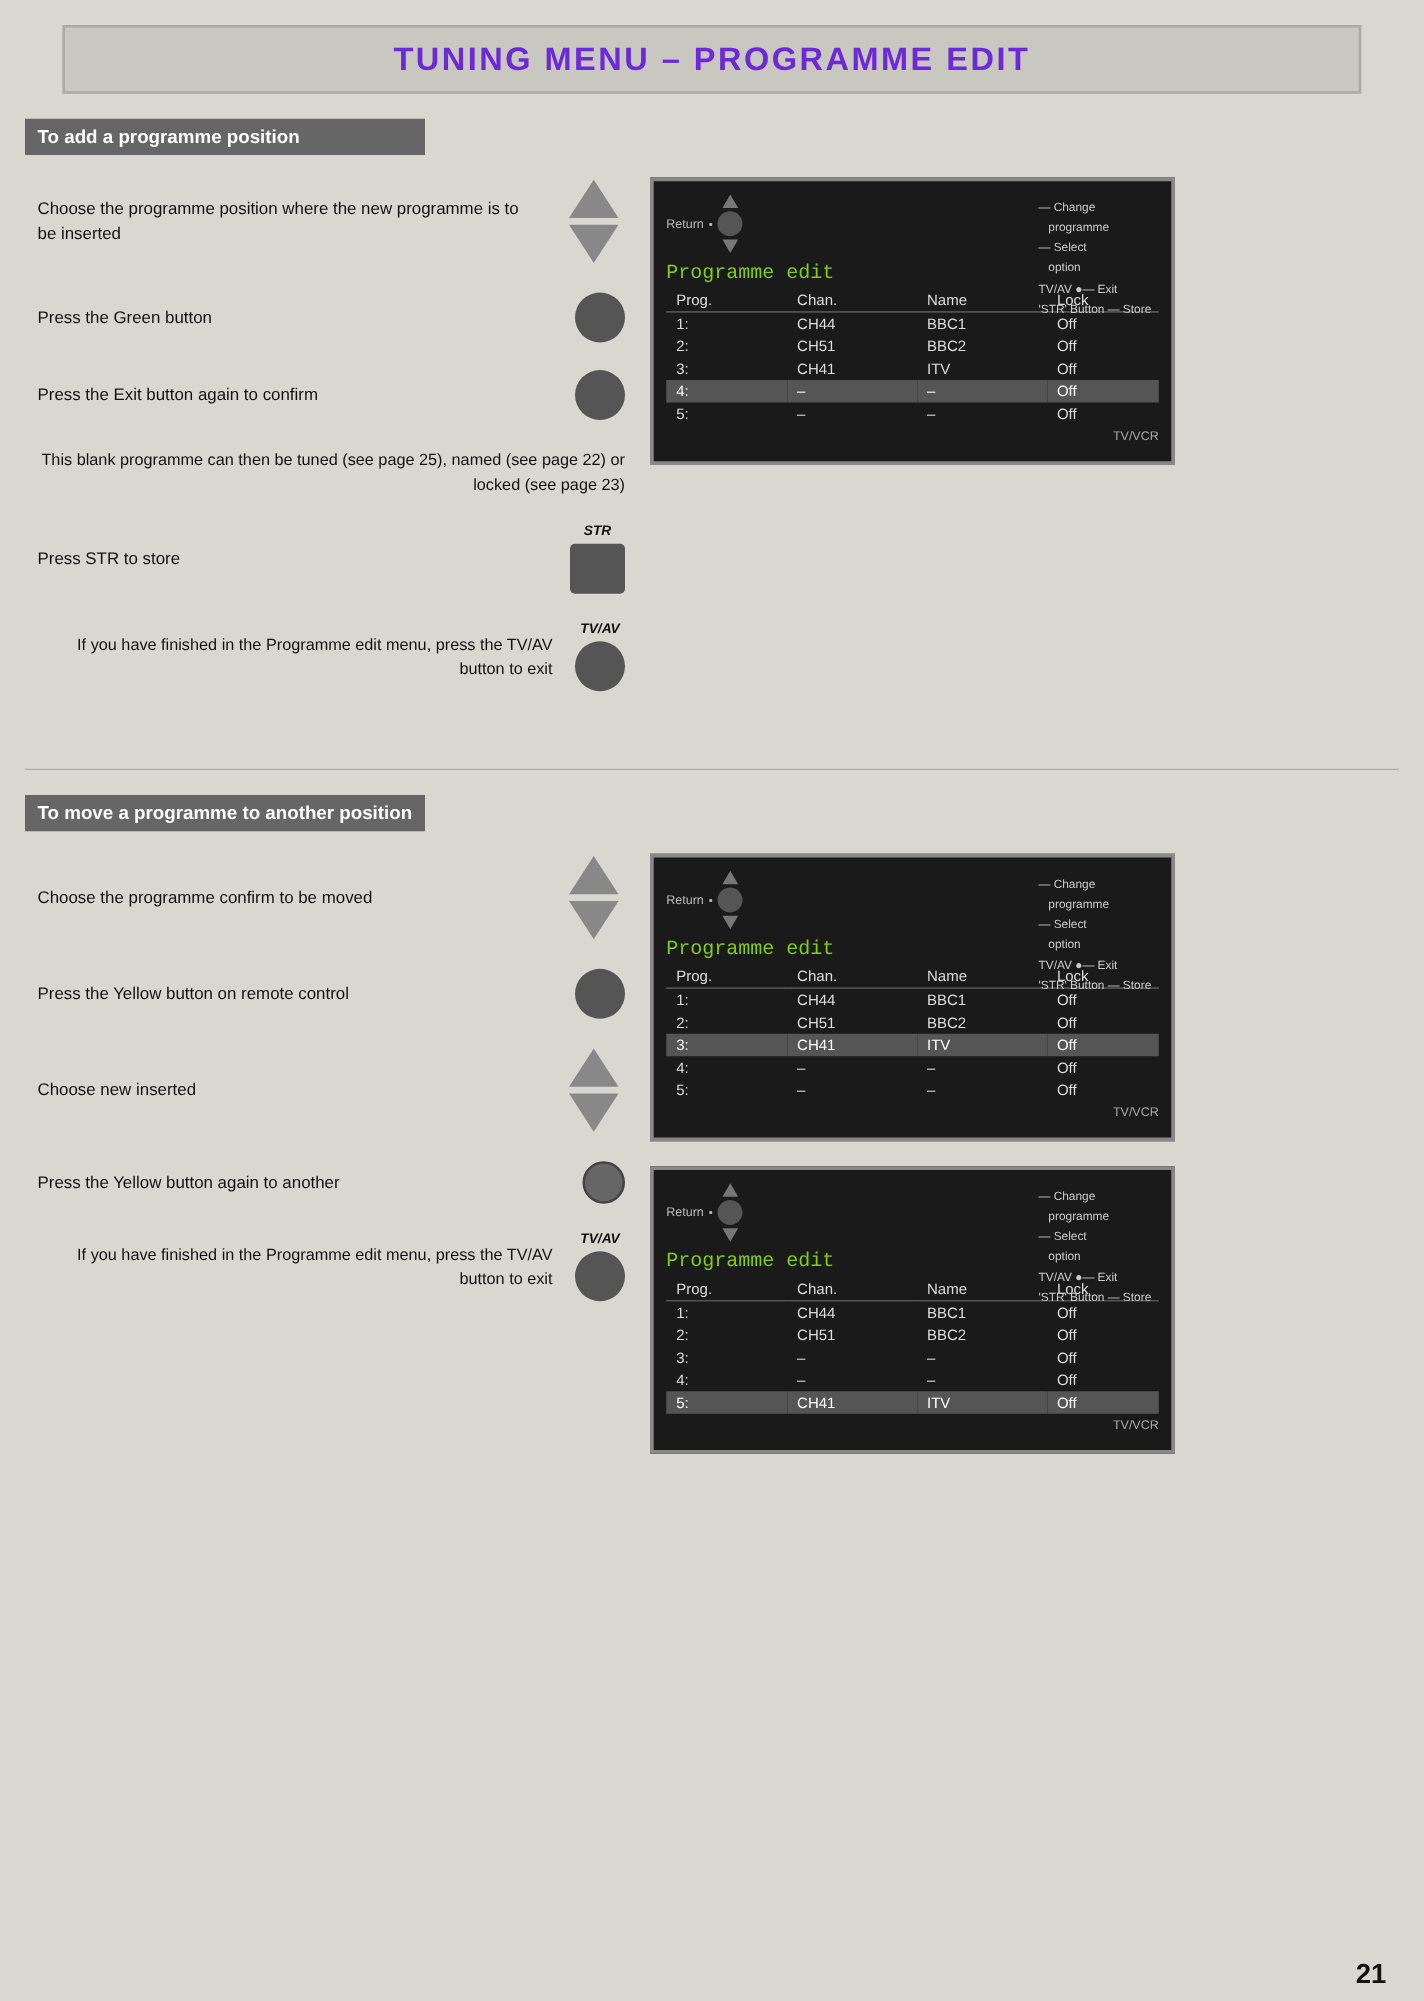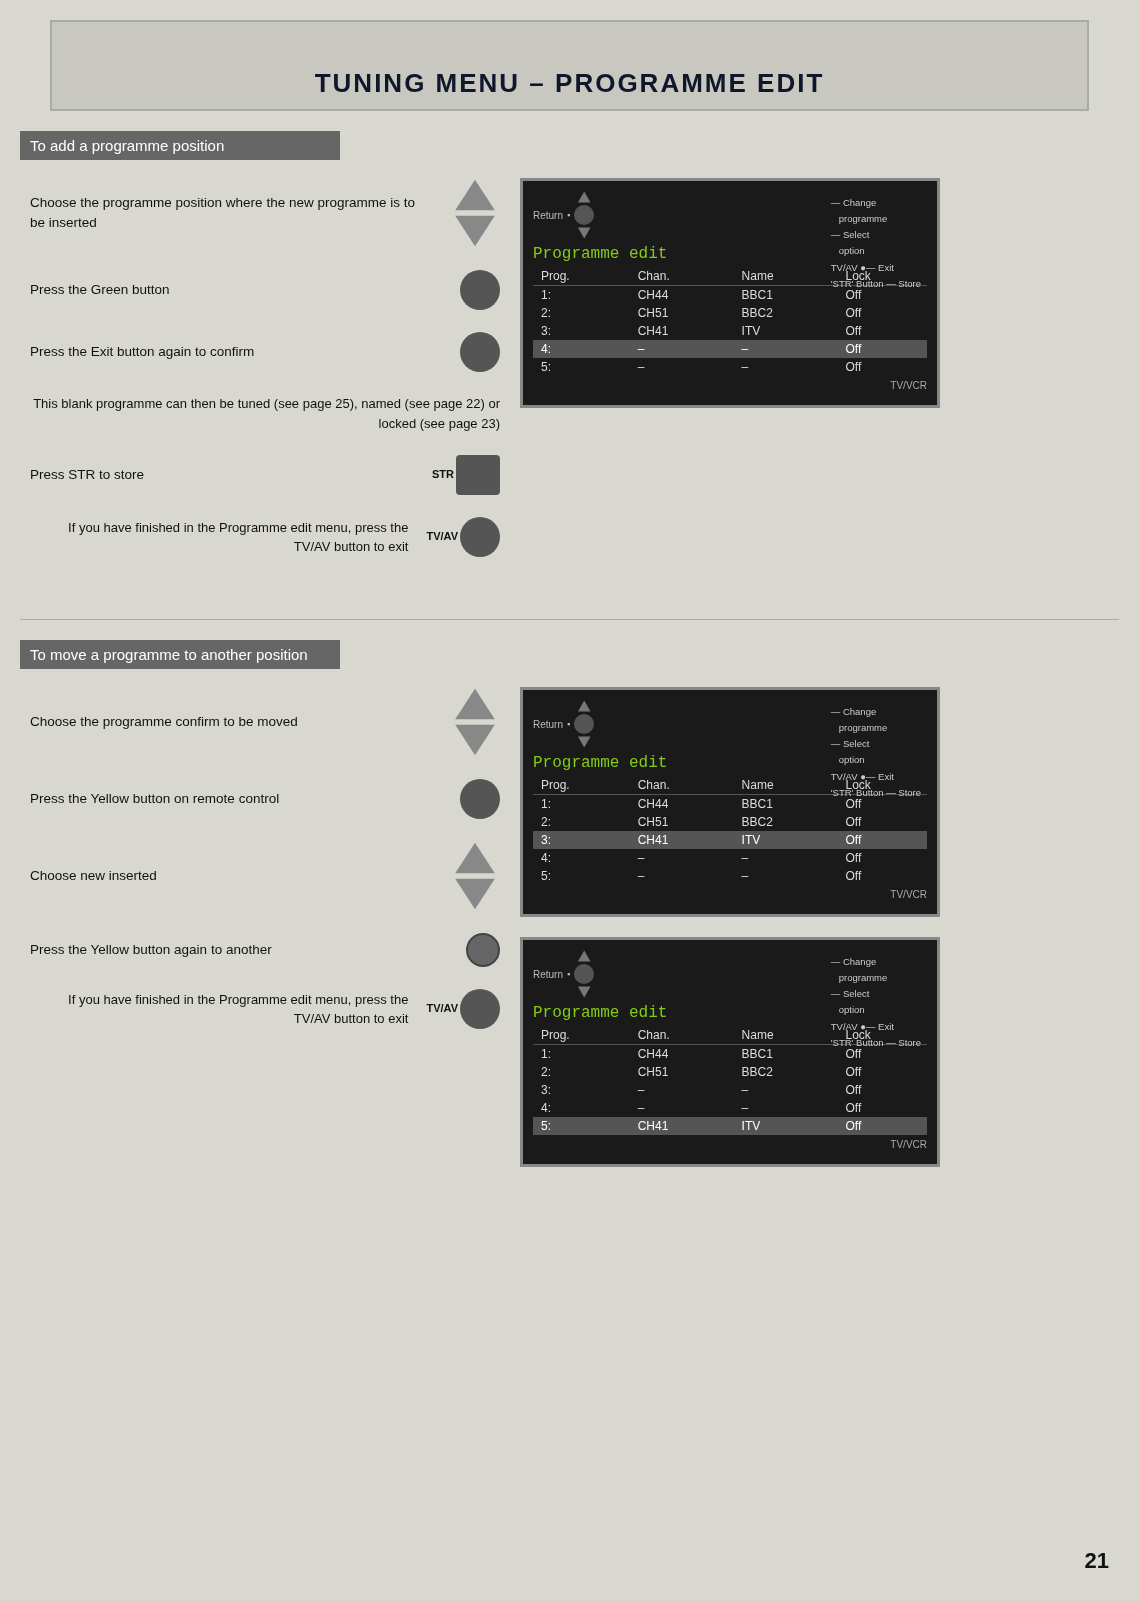--- a/index.html
+++ b/index.html
@@ -26,30 +26,29 @@
       border: 2px solid #aaa;
       background: #c8c8c0;
       text-align: center;
       padding: 10px 0;
       margin: 10px 30px 20px 30px;
     }
     .page-title-bar h1 {
       font-size: 26px;
       font-weight: bold;
       letter-spacing: 2px;
-      color: #0f172a;
-      margin-top: 36px;
+      color: #6d28d9;
     }
 
     
     .section-header {
       background: #666;
       color: #fff;
       font-size: 15px;
-      font-weight: normal;
+      font-weight: bold;
       padding: 6px 10px;
       margin-bottom: 18px;
       display: inline-block;
       min-width: 320px;
     }
 
     
     .content-section {
       display: flex;
       flex-direction: row;
@@ -140,23 +139,24 @@
     .btn-label {
       font-size: 11px;
       font-weight: bold;
       color: #111;
       text-align: center;
       margin-bottom: 2px;
     }
 
     .btn-with-label {
       display: flex;
-      flex-direction: row;
+      flex-direction: column;
       align-items: center;
       gap: 2px;
+      font-style: italic;
     }
 
     
     .tv-screen {
       background: #1a1a1a;
       border: 3px solid #888;
       width: 420px;
       min-height: 230px;
       padding: 10px 10px 8px 10px;
       color: #ddd;
@@ -207,21 +207,21 @@
     
     .page-divider {
       border: none;
       border-top: 1px solid #aaa;
       margin: 10px 0 20px 0;
     }
 
     
     .page-number {
       position: absolute;
-      bottom: 27px;
+      bottom: 9px;
       right: 30px;
       font-size: 22px;
       font-weight: bold;
     }
 
     .section-block {
       margin-bottom: 40px;
     }
 
     .tv-info-panel {

